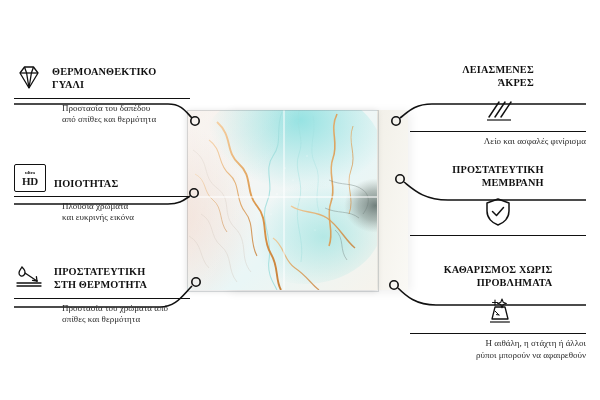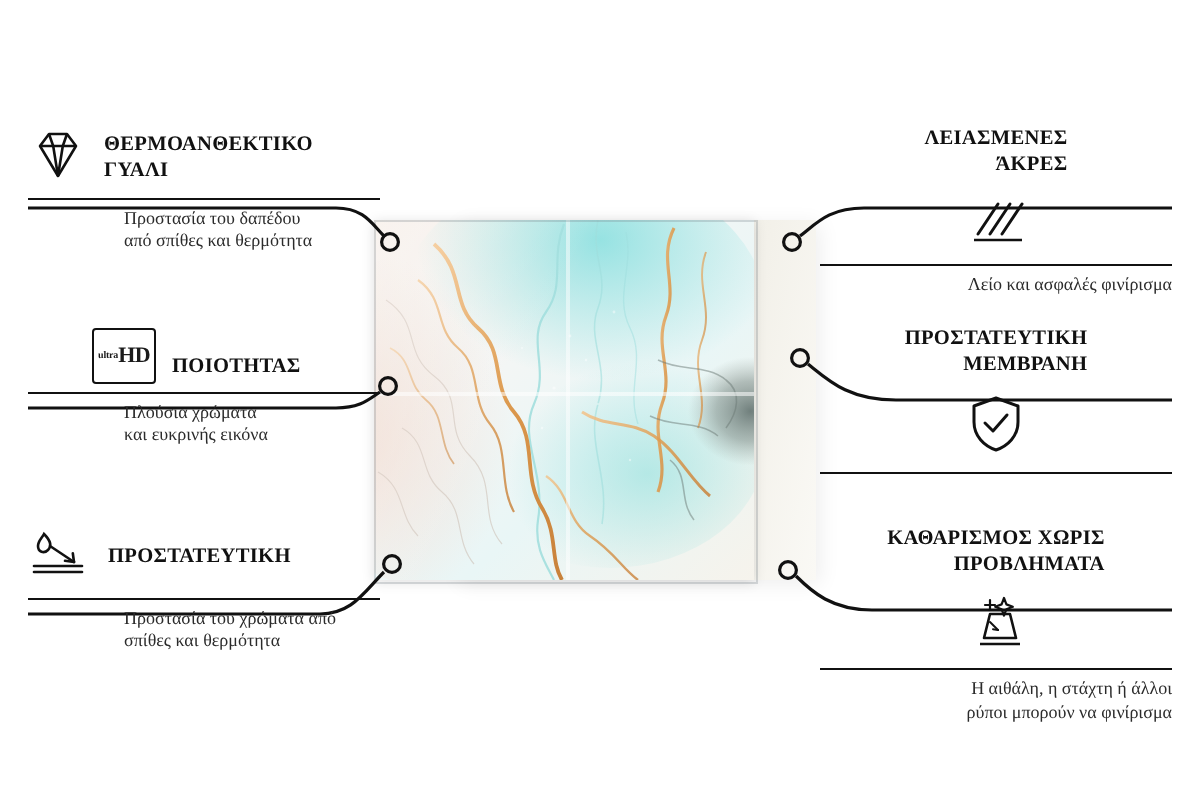--- a/index.html
+++ b/index.html
@@ -61,23 +61,22 @@
   .right{left:410px;text-align:right;}
   .right .head{flex-direction:column;justify-content:flex-end;}
   .right .title{text-align:right;}
   .right .desc{}
 
   .f1{top:64px;} .f2{top:164px;} .f3{top:264px;}
   .r1{top:64px;} .r2{top:164px;} .r3{top:264px;}
 
   .ultrahd{
     width:30px;height:26px;border:1.4px solid #111;border-radius:2px;
-    display:flex;flex-direction:row;align-items:center;justify-content:center;
+    display:flex;flex-direction:column;align-items:center;justify-content:center;
     line-height:1;
-    margin-left:32px;
   }
   .ultrahd .u{font-size:5px;font-weight:bold;letter-spacing:-.1px;}
   .ultrahd .hd{font-size:11px;font-weight:bold;letter-spacing:-.3px;margin-top:1px;}
 </style>
 </head>
 <body>
 
 <div id="stage">
 
   <div class="slab"></div>
@@ -243,20 +242,21 @@
             <path d="M23 17 L18.5 16.4"></path>
               <path d="M23 17 L22.4 12.6"></path>
             <path d="M3 19 H27"></path>
               <path d="M3 22 H27"></path>
           </g>
         </svg>
       </span>
       <div>
         <div class="title">
           <span>ΠΡΟΣΤΑΤΕΥΤΙΚΗ</span><br>
+          <span>ΣΤΗ ΘΕΡΜΟΤΗΤΑ</span>
         </div>
       </div>
     </div>
     <div class="rule"></div>
     <div class="desc">
       <span>Προστασία του χρώματα από</span><br>
       <span>σπίθες και θερμότητα</span>
     </div>
   </div>
 
@@ -320,17 +320,17 @@
             <path d="M12 3 L12 8 M9.5 5.5 L14.5 5.5"></path>
             <path d="M19 2 L20.2 5.2 L23.4 6.4 L20.2 7.6 L19 10.8 L17.8 7.6 L14.6 6.4 L17.8 5.2 Z" stroke-linejoin="round"></path>
           </g>
           <path d="M7 25 H27" stroke="#111" stroke-width="1.2"></path>
         </svg>
       </span>
     </div>
     <div class="rule"></div>
     <div class="desc">
       <span>Η αιθάλη, η στάχτη ή άλλοι</span><br>
-      <span>ρύποι μπορούν να φινίρισμα</span>
+      <span>ρύποι μπορούν να αφαιρεθούν</span>
     </div>
   </div>
 
 </div>
 
 </body></html>

